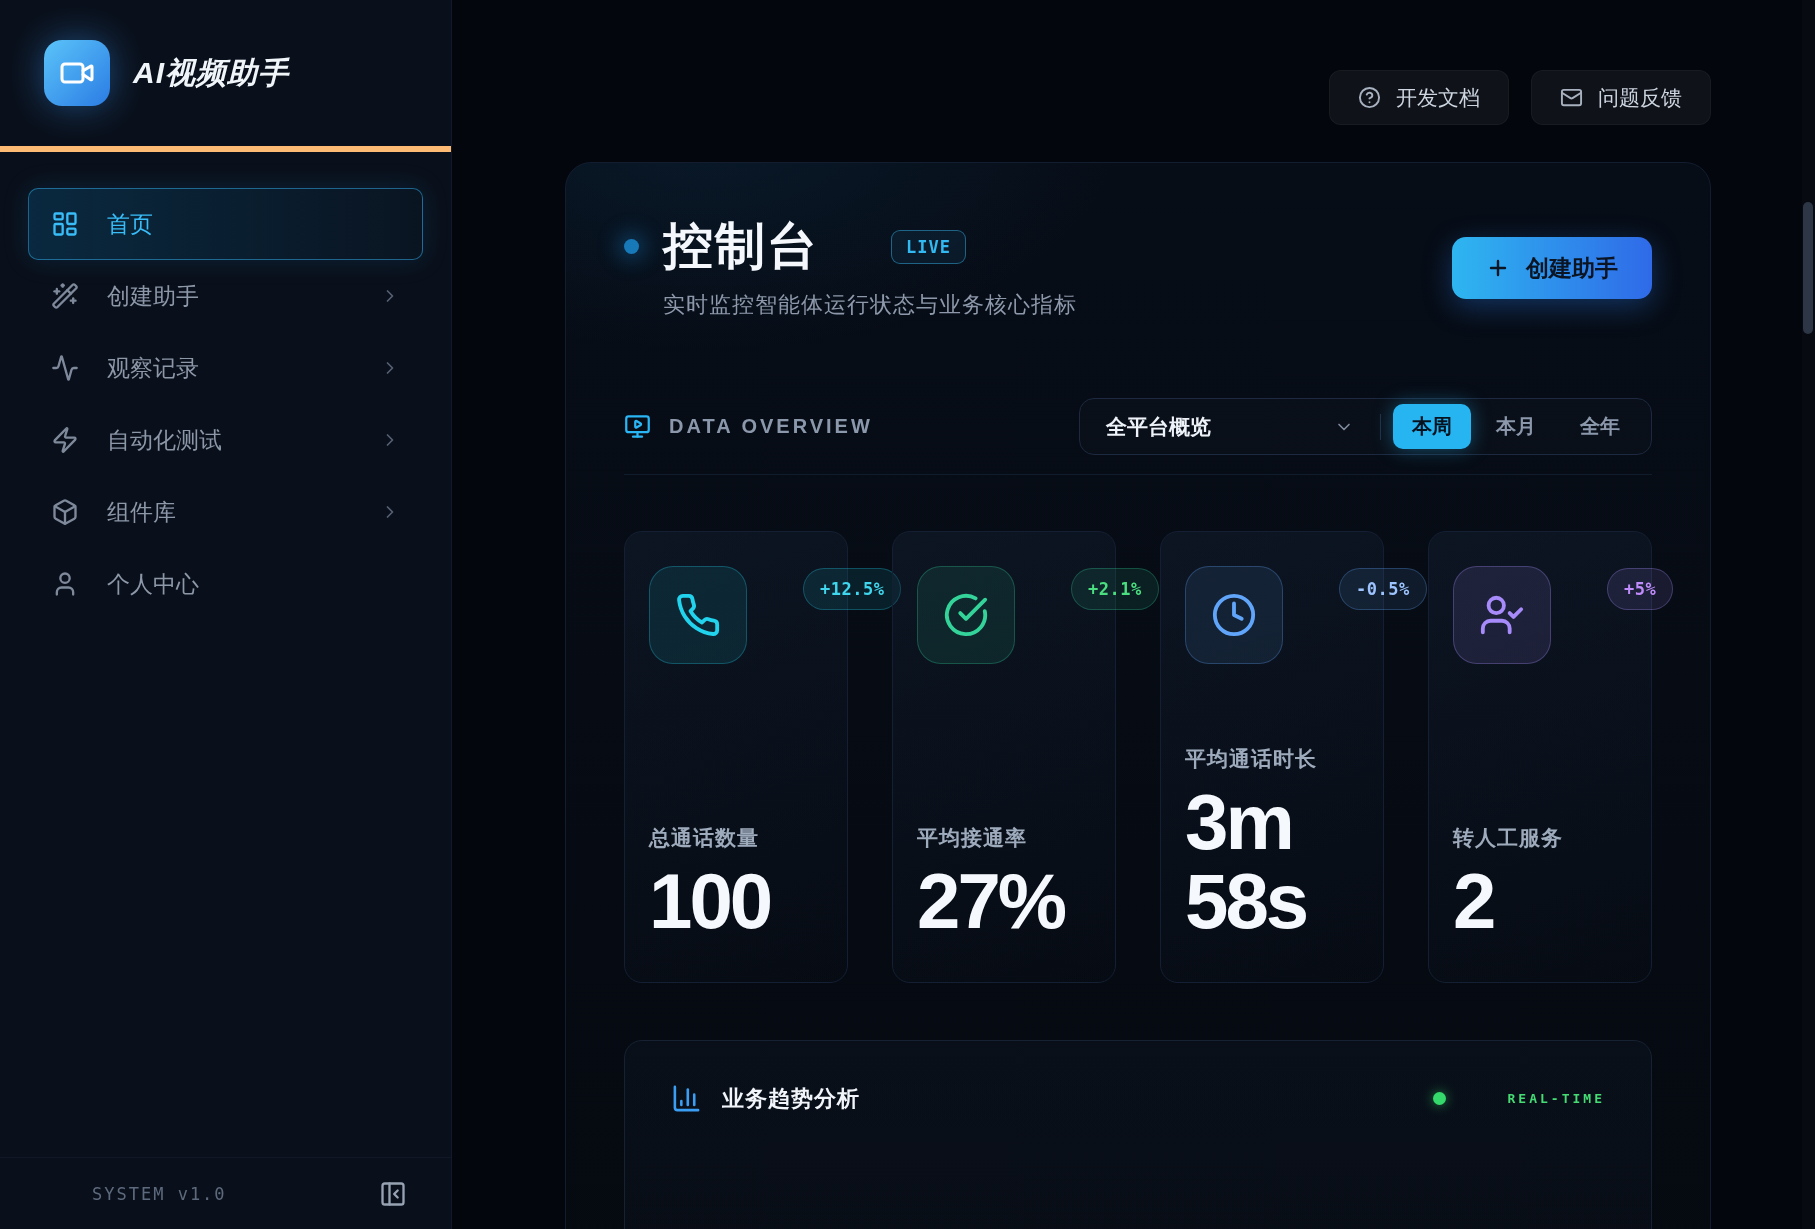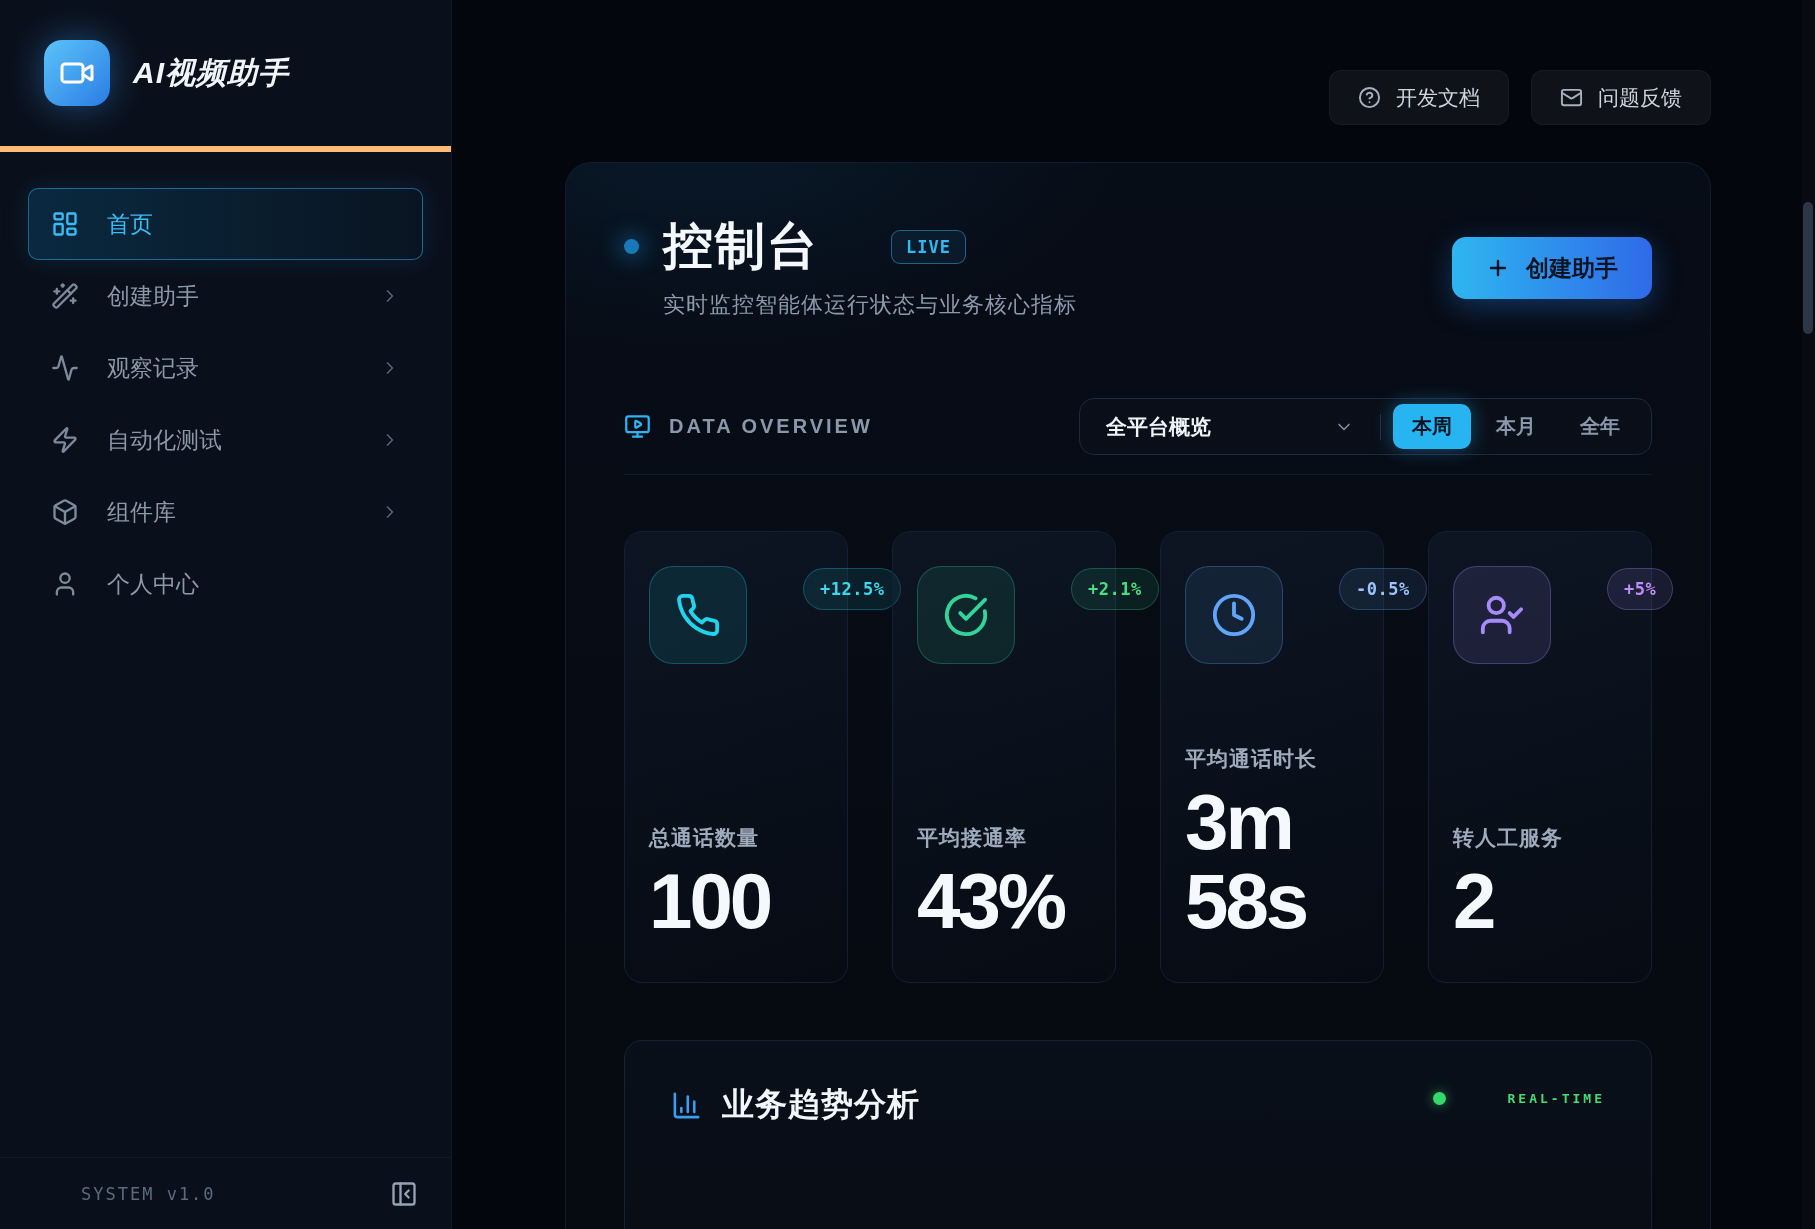--- a/index.html
+++ b/index.html
@@ -44,21 +44,21 @@
     background:linear-gradient(90deg, rgba(10,132,195,.22), rgba(10,132,195,.04));
     border:1px solid rgba(48,165,225,.55);
     box-shadow:0 0 26px rgba(20,120,190,.18);
   }
   .nav-item.active .nav-ic { color:#38bdf8; }
 
   .sidebar-footer {
     position:absolute; bottom:0; left:0; right:0; height:72px;
     border-top:1px solid #101827;
     display:flex; align-items:center; justify-content:space-between;
-    padding:0 33px;
+    padding:0 44px;
   }
   .sys-version { font-size:17px; color:#5d6a7d; letter-spacing:2px; }
   .collapse-btn { color:#97a2b2; cursor:pointer; background:none; border:none; }
 
   
   .topbar { position:absolute; top:70px; right:104px; display:flex; gap:22px; }
   .top-btn {
     height:55px; padding:0 28px;
     background:rgba(255,255,255,.05); border:1px solid rgba(255,255,255,.04);
     border-radius:12px; display:flex; align-items:center; gap:15px;
@@ -157,21 +157,21 @@
 
   
   .trend-panel {
     margin:57px 58px 0; height:420px;
     border:1px solid #162132; border-radius:18px;
     background:linear-gradient(180deg, rgba(16,25,40,.35), rgba(10,16,26,.2));
     padding:42px 46px; display:flex; justify-content:space-between; align-items:flex-start;
   }
   .trend-title-row { display:flex; align-items:center; gap:20px; }
   .trend-ic { color:#3b9ef5; }
-  .trend-title { font-size:32px; font-weight:800; color:#f2f6fb; letter-spacing:1px; }
+  .trend-title { font-size:22px; font-weight:800; color:#f2f6fb; letter-spacing:1px; }
   .trend-status { display:flex; align-items:center; gap:14px; margin-top:8px; }
   .trend-dot {
     width:13px; height:13px; border-radius:50%; background:#35d96b;
     box-shadow:0 0 12px rgba(53,217,107,.6);
   }
   .trend-label { font-size:13px; font-weight:bold; color:#45dc74; letter-spacing:3px; }
 
   
   .scroll-track {
     position:absolute; right:0; top:0; width:13px; height:100%;
@@ -395,21 +395,21 @@
     <div class="stat-card accent-green">
       <div class="stat-icon-box">
         <svg width="46" height="46" viewBox="0 0 24 24" fill="none" stroke="currentColor" stroke-width="2" stroke-linecap="round" stroke-linejoin="round">
             <path d="M21.801 10A10 10 0 1 1 17 3.335"></path>
             <path d="m9 11 3 3L22 4"></path>
           </svg>
       </div>
       <span class="stat-badge mono">+2.1%</span>
       <div class="stat-spacer"></div>
       <div class="stat-label">平均接通率</div>
-      <div class="stat-value">43%</div>
+      <div class="stat-value">27%</div>
     </div>
 
     <div class="stat-card accent-blue">
       <div class="stat-icon-box">
         <svg width="46" height="46" viewBox="0 0 24 24" fill="none" stroke="currentColor" stroke-width="2" stroke-linecap="round" stroke-linejoin="round">
             <circle cx="12" cy="12" r="10"></circle>
             <path d="M12 6v6l4 2"></path>
           </svg>
       </div>
       <span class="stat-badge mono">-0.5%</span>

